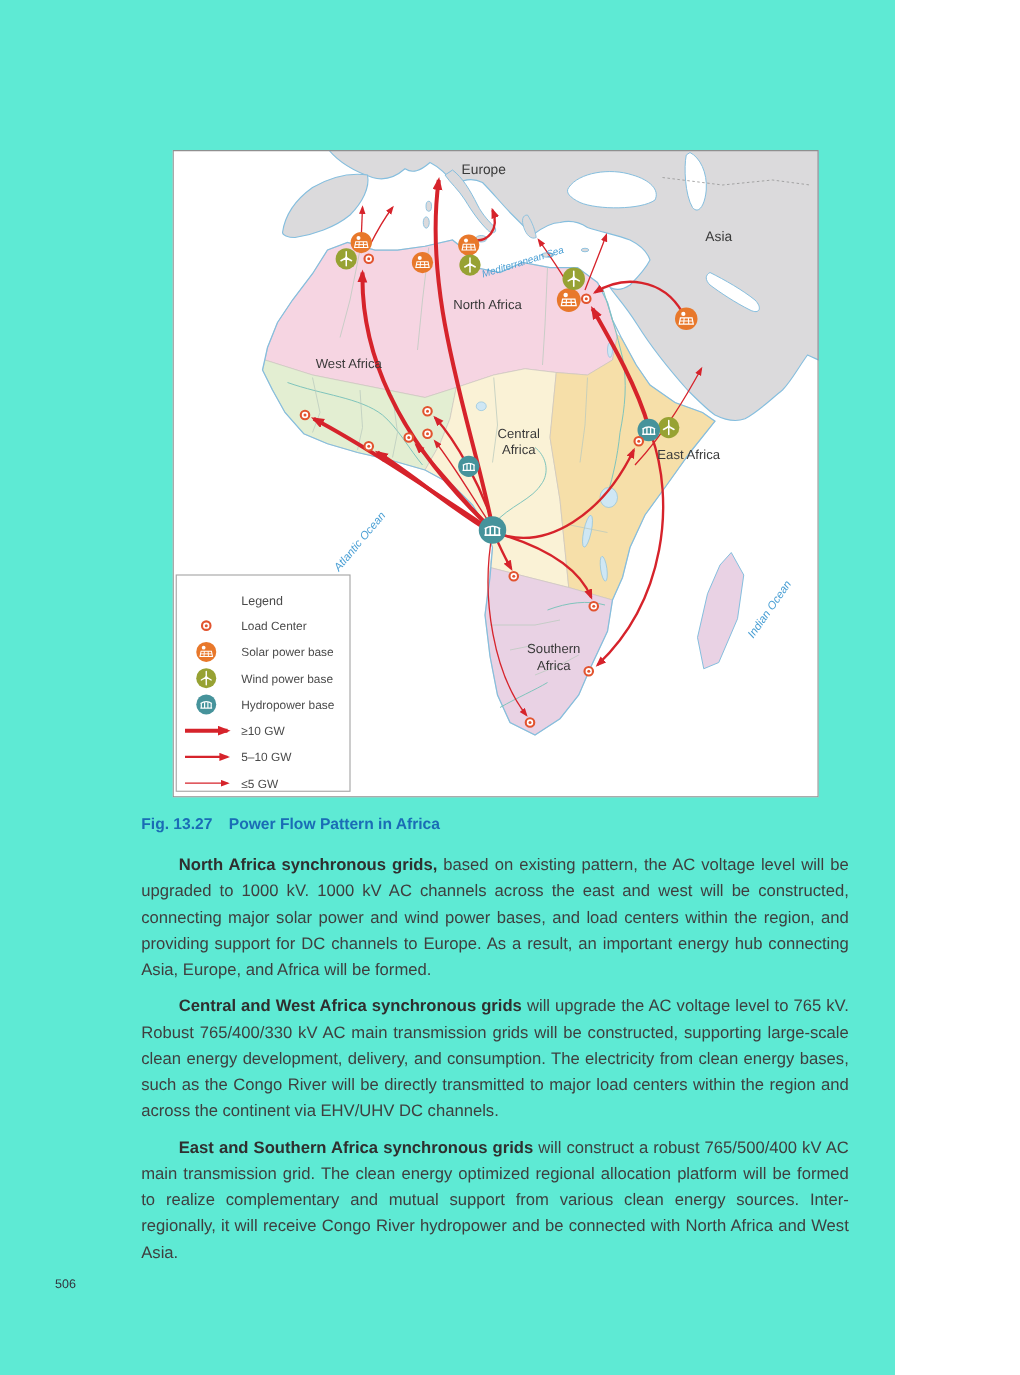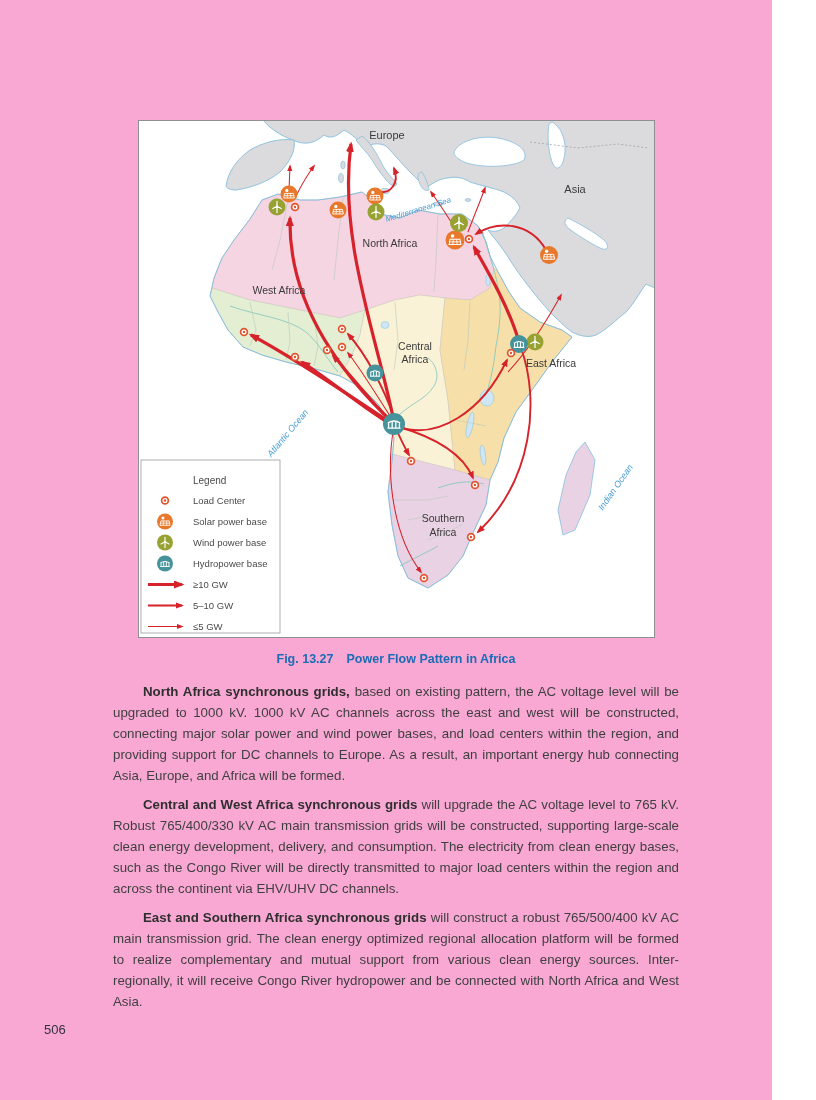--- a/index.html
+++ b/index.html
@@ -1,26 +1,26 @@
 <!DOCTYPE html>
 <html><head>
 <meta charset="utf-8">
 <style>
   html,body{margin:0;padding:0;background:#fff;}
-  .page{position:relative;width:772px;height:1100px;background:#f9a8d4;overflow:hidden;
+  .page{position:relative;width:716px;height:1100px;background:#5eead4;overflow:hidden;
         font-family:"Liberation Sans",sans-serif;color:#3d3d3d;}
   .figure{position:absolute;left:138px;top:120px;width:517px;height:518px;}
   .figure svg{display:block;width:517px;height:518px;font-family:"Liberation Sans",sans-serif;}
-  .caption{position:absolute;left:113px;top:652px;width:566px;text-align:center;
+  .caption{position:absolute;left:113px;top:652px;width:566px;text-align:left;
            font-size:12.5px;font-weight:bold;color:#1a6cb5;margin:0;}
   .caption .cap-label{margin-right:13px;}
   .text-block{position:absolute;left:113px;top:681px;width:566px;}
   .para{margin:0 0 8px 0;font-size:13.3px;line-height:21px;text-align:justify;color:#3f3f3f;}
   .para .lead{font-weight:bold;color:#2f2f2f;margin-left:30px;}
-  .page-number{position:absolute;left:44px;top:1022px;font-size:13px;color:#32323c;}
+  .page-number{position:absolute;left:44px;top:1022px;font-size:10px;color:#32323c;}
 </style>
 </head>
 <body>
 
 <div class="page">
 
   <div class="figure">
     <svg viewBox="0 0 517 518">
       <defs>
         <marker id="head-thick" markerWidth="11" markerHeight="9" refX="8" refY="4" orient="auto" markerUnits="userSpaceOnUse">

